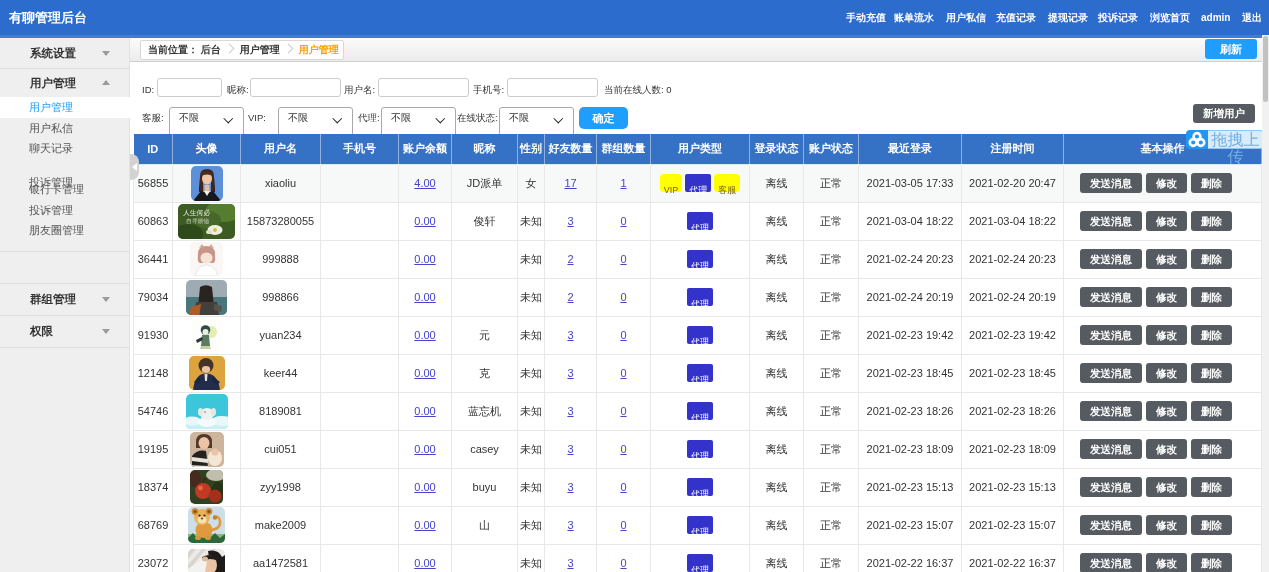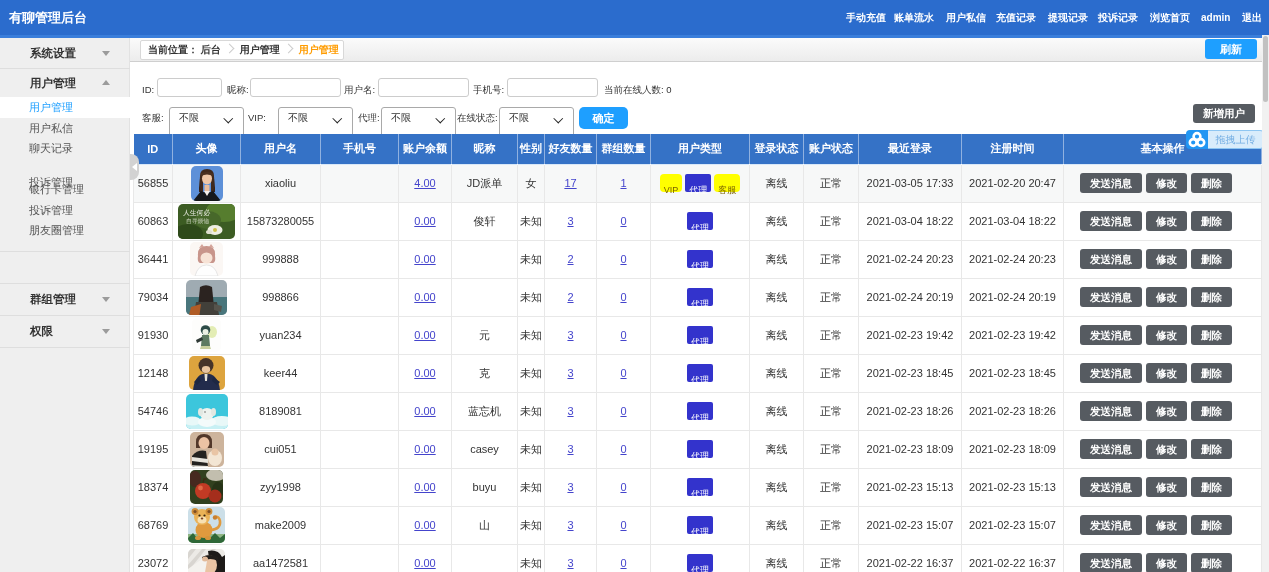--- a/index.html
+++ b/index.html
@@ -30,21 +30,21 @@
 .flabel{position:absolute;font-size:9.5px;color:#333;line-height:21px;}
 .finput{position:absolute;height:19px;background:#fff;border:1px solid #ccc;border-radius:3px;}
 .fselect{position:absolute;height:35px;background:#fff;border:1px solid #a9a9a9;border-radius:3px;font-size:10px;color:#333;line-height:20px;padding-left:9px;}
 .fselect .chev{position:absolute;right:10px;top:7px;width:8px;height:8px;}
 .fselect .chev:after{content:"";position:absolute;left:0;top:0;width:5.5px;height:5.5px;border-right:1.5px solid #222;border-bottom:1.5px solid #222;transform:rotate(45deg);}
 #okbtn{position:absolute;left:579px;top:107px;width:49px;height:22px;background:#1E9FFF;border-radius:5px;color:#fff;font-size:11px;font-weight:bold;text-align:center;line-height:22px;}
 #addbtn{position:absolute;left:1193px;top:104px;width:62px;height:19px;background:#565b61;border-radius:3px;color:#fff;font-size:10.5px;font-weight:bold;text-align:center;line-height:19px;}
 
 #drag{position:absolute;left:1186px;top:130px;height:19px;}
 #dragicon{position:absolute;left:0;top:0;width:22px;height:19px;background:#2196f3;border-radius:4px 0 0 4px;}
-#dragtxt{position:absolute;left:22px;top:0;width:56px;height:19px;background:#d9ecfb;border:1px solid #8ec6f2;border-left:none;border-radius:0 4px 4px 0;color:#74aee3;font-size:10px;text-align:center;line-height:17px;}
+#dragtxt{position:absolute;left:22px;top:0;width:56px;height:19px;background:#d9ecfb;border:1px solid #8ec6f2;border-left:none;border-radius:0 4px 4px 0;color:#74aee3;font-size:16px;text-align:center;line-height:17px;}
 
 #tbl{position:absolute;left:133px;top:134px;border-collapse:collapse;table-layout:fixed;}
 #tbl th{background:#3572c6;color:#fff;font-size:11px;font-weight:bold;height:30px;border-right:1px solid rgba(255,255,255,.45);text-align:center;padding:0;}
 #tbl td{height:38px;border:1px solid #e8e8e8;text-align:center;font-size:11px;color:#333;padding:0;background:#fff;}
 #tbl a{color:#4444cc;text-decoration:underline;}
 #tbl tr.hov td{background:#f7f8f8;border-top:1px solid #d9e8f8;}
 .tag{display:inline-block;height:14px;line-height:14px;font-size:9px;border-radius:4px;padding:9px 4px;vertical-align:middle;}
 .tagy{background:#ffff00;color:#7a6200;}
 .tagb{background:#3333cc;color:#fff;border-radius:2px;}
 .abtn{display:inline-block;height:20px;line-height:20px;background:#565b61;border-radius:3px;color:#fff;font-size:10.5px;font-weight:bold;padding:0 10px;margin:0 2px;}

